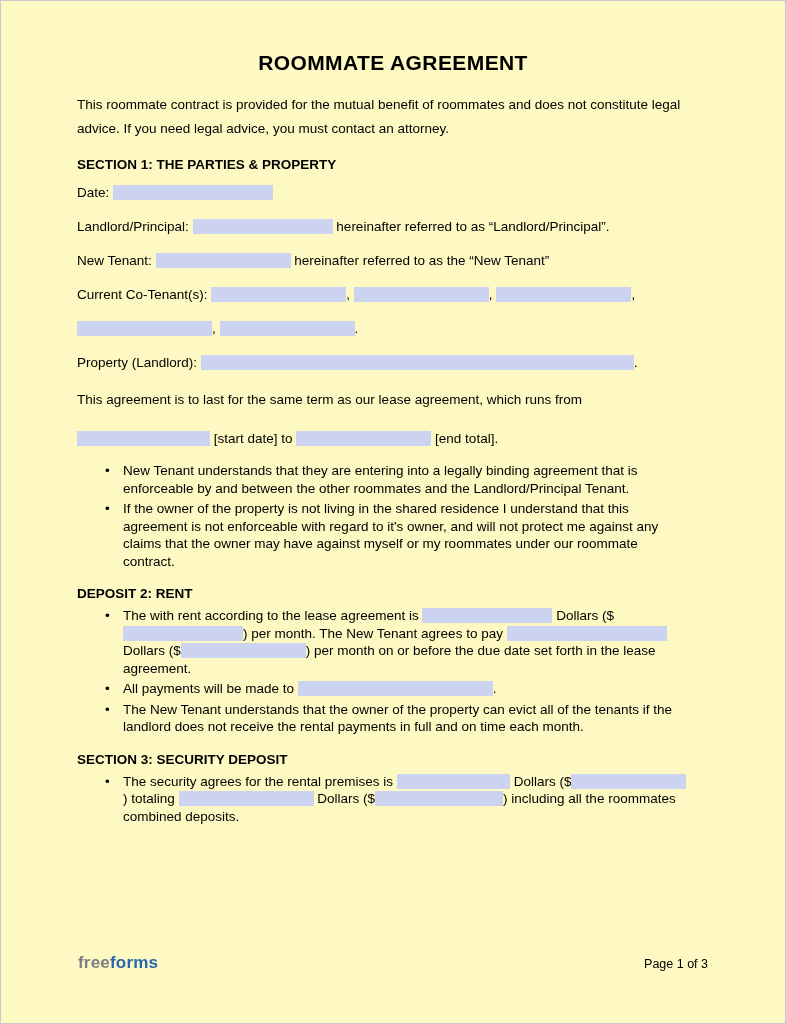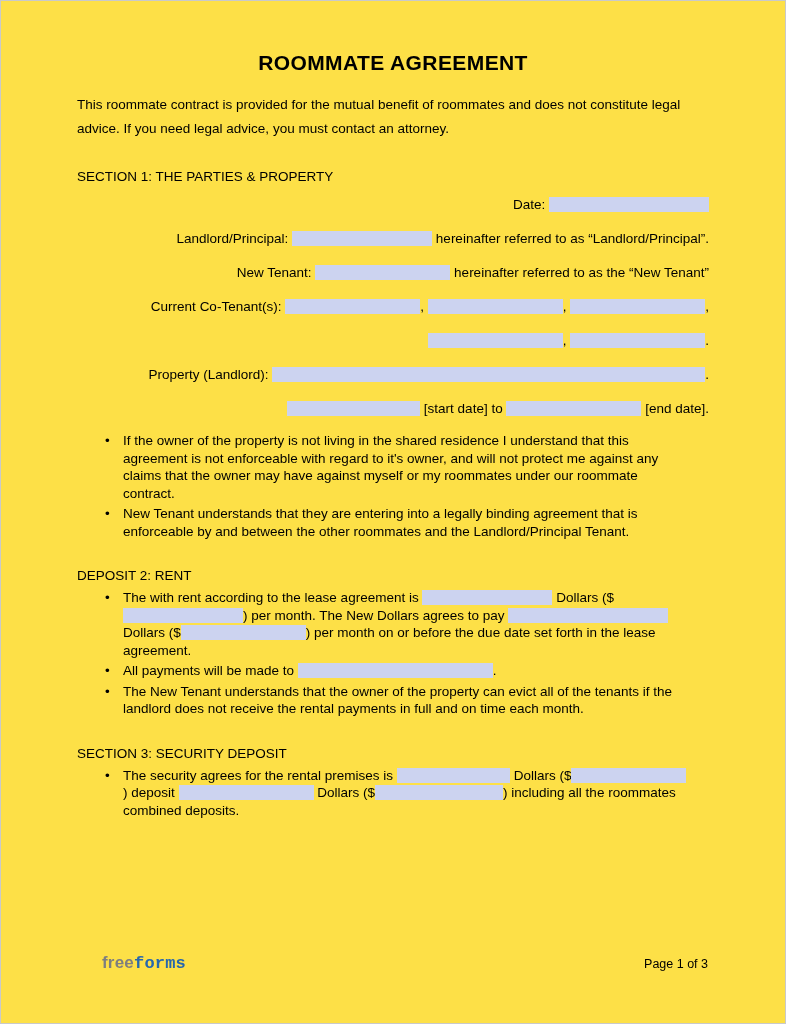--- a/index.html
+++ b/index.html
@@ -6,39 +6,39 @@
   html, body { background: #ffffff; }
   body {
     width: 786px; height: 1024px;
     font-family: "Liberation Sans", sans-serif;
     font-size: 13.5px;
     color: #000000;
   }
   .page {
     position: relative;
     width: 786px; height: 1024px;
-    background: #fde047;
+    background: #fef9c3;
     border: 1px solid #c9c9c9;
     padding: 50px 76px 0 76px;
     overflow: hidden;
   }
   .title {
     text-align: center;
     font-size: 21px;
     font-weight: 700;
     letter-spacing: 0.4px;
     margin-bottom: 18px;
   }
   .para { line-height: 24px; margin: 8px 0 10px; }
   .section-heading {
     font-size: 13.5px;
-    font-weight: 400;
-    margin: 28px 0 4px;
+    font-weight: 700;
+    margin: 16px 0 4px;
   }
-  .field-row { line-height: 34px; white-space: normal; text-align: right; }
+  .field-row { line-height: 34px; white-space: normal; }
   .blank {
     display: inline-block;
     height: 15px;
     background: #ccd3f0;
     vertical-align: -3px;
   }
   ul.bullets { list-style: none; margin: 6px 0 0 23px; }
   ul.bullets li {
     position: relative;
     padding-left: 23px;
@@ -48,22 +48,22 @@
   }
   ul.bullets li::before { content: "\2022"; position: absolute; left: 5px; }
   .footer {
     position: absolute;
     left: 77px; right: 77px; bottom: 50px;
     display: flex;
     justify-content: space-between;
     align-items: baseline;
   }
   .logo { font-size: 17px; font-weight: 700; letter-spacing: 0.2px; }
-  .logo .free { color: #7d7e80; margin-left: 24px; }
-  .logo .forms { color: #2667ae; font-family: Liberation Mono, monospace; }
+  .logo .free { color: #7d7e80; }
+  .logo .forms { color: #2667ae; }
   .page-number { font-size: 12.5px; margin-left: 22px; }
 </style>
 </head>
 <body>
 
 <div class="page">
 
   <h1 class="title">ROOMMATE AGREEMENT</h1>
 
   <p class="para">This roommate contract is provided for the mutual benefit of roommates and does not constitute legal advice. If you need legal advice, you must contact an attorney.</p>
@@ -95,61 +95,62 @@
       <span class="blank" style="width: 135px; background: rgb(204, 211, 240);"></span><span>,</span>
       <span class="blank" style="width: 135px; background: rgb(204, 211, 240);"></span><span>,</span>
       <span class="blank" style="width: 135px; background: rgb(204, 211, 240);"></span><span>.</span>
     </div>
 
     <div class="field-row">
       <span>Property (Landlord):</span>
       <span class="blank" style="width: 433px; background: rgb(204, 211, 240);"></span><span>.</span>
     </div>
 
+    <p class="para">This agreement is to last for the same term as our lease agreement, which runs from</p>
 
     <div class="field-row">
       <span class="blank" style="width: 133px; background: rgb(204, 211, 240);"></span>
       <span>[start date] to</span>
       <span class="blank" style="width: 135px; background: rgb(204, 211, 240);"></span>
-      <span>[end date].</span>
+      <span>[end total].</span>
     </div>
 
     <ul class="bullets">
+      <li>New Tenant understands that they are entering into a legally binding agreement that is enforceable by and between the other roommates and the Landlord/Principal Tenant.</li>
       <li>If the owner of the property is not living in the shared residence I understand that this agreement is not enforceable with regard to it's owner, and will not protect me against any claims that the owner may have against myself or my roommates under our roommate contract.</li>
-      <li>New Tenant understands that they are entering into a legally binding agreement that is enforceable by and between the other roommates and the Landlord/Principal Tenant.</li>
     </ul>
   </section>
 
   <section>
     <h2 class="section-heading">DEPOSIT 2: RENT</h2>
 
     <ul class="bullets">
       <li>
         <span>The with rent according to the lease agreement is</span>
         <span class="blank" style="width: 130px; background: rgb(204, 211, 240);"></span>
-        <span>Dollars ($</span><span class="blank" style="width: 120px; background: rgb(204, 211, 240);"></span><span>) per month. The New Dollars agrees to pay</span>
+        <span>Dollars ($</span><span class="blank" style="width: 120px; background: rgb(204, 211, 240);"></span><span>) per month. The New Tenant agrees to pay</span>
         <span class="blank" style="width: 160px; background: rgb(204, 211, 240);"></span>
         <span>Dollars ($</span><span class="blank" style="width: 125px; background: rgb(204, 211, 240);"></span><span>) per month on or before the due date set forth in the lease agreement.</span>
       </li>
       <li>
         <span>All payments will be made to</span>
         <span class="blank" style="width: 195px; background: rgb(204, 211, 240);"></span><span>.</span>
       </li>
       <li>The New Tenant understands that the owner of the property can evict all of the tenants if the landlord does not receive the rental payments in full and on time each month.</li>
     </ul>
   </section>
 
   <section>
     <h2 class="section-heading">SECTION 3: SECURITY DEPOSIT</h2>
 
     <ul class="bullets">
       <li>
         <span>The security agrees for the rental premises is</span>
         <span class="blank" style="width: 113px; background: rgb(204, 211, 240);"></span>
-        <span>Dollars ($</span><span class="blank" style="width: 115px; background: rgb(204, 211, 240);"></span><span>) deposit</span>
+        <span>Dollars ($</span><span class="blank" style="width: 115px; background: rgb(204, 211, 240);"></span><span>) totaling</span>
         <span class="blank" style="width: 135px; background: rgb(204, 211, 240);"></span>
         <span>Dollars ($</span><span class="blank" style="width: 128px; background: rgb(204, 211, 240);"></span><span>) including all the roommates combined deposits.</span>
       </li>
     </ul>
   </section>
 
   <div class="footer">
     <div class="logo"><span class="free" style="color: rgb(125, 126, 128);">free</span><span class="forms" style="color: rgb(38, 103, 174);">forms</span></div>
     <div class="page-number">Page 1 of 3</div>
   </div>

